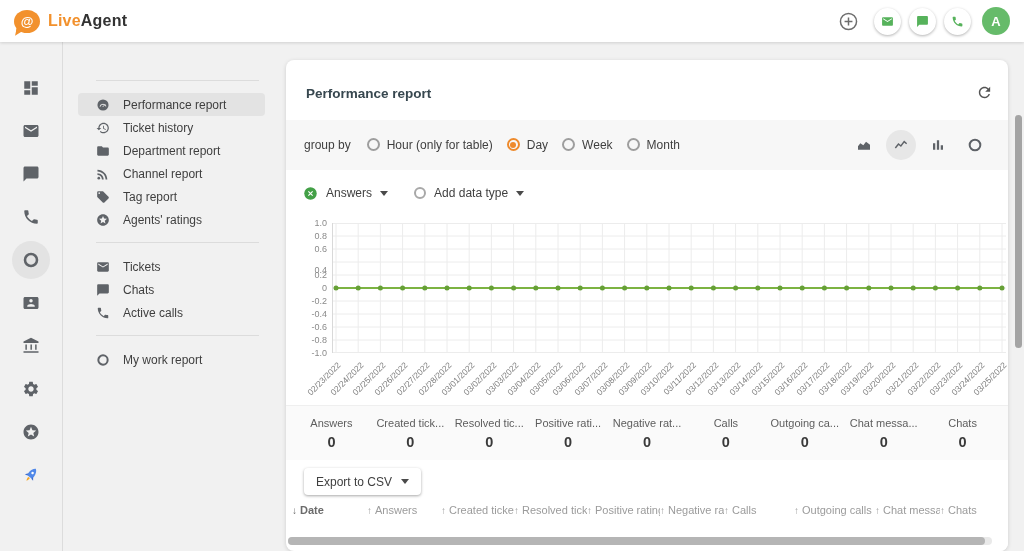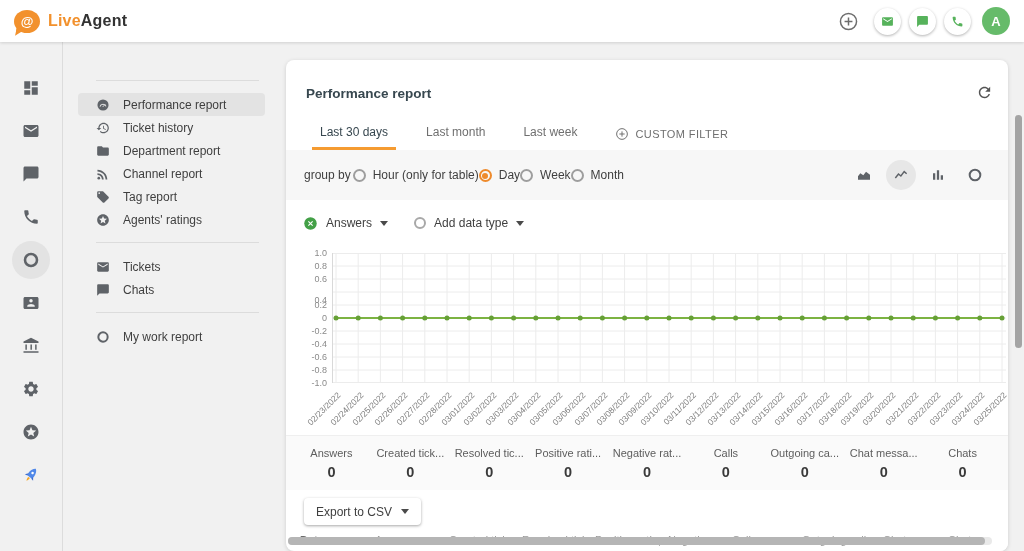--- a/index.html
+++ b/index.html
@@ -48,21 +48,21 @@
 .tabs{display:flex;align-items:flex-end;height:30px;padding:0 34px;gap:38px}
 .tab{position:relative;padding-bottom:11px;font-size:12px;color:#6f6f6f;cursor:pointer;white-space:nowrap}
 .tab.active{color:#37474f}
 .tab.active::after{content:"";position:absolute;left:-8px;right:-8px;bottom:0;height:3px;background:#F59B31}
 .tab.custom{display:flex;align-items:center;gap:6px;font-size:11px;letter-spacing:.4px;padding-bottom:9px}
 .tab.custom .icn{width:14px;height:14px}
 
 .filter-band{height:50px;background:#f7f7f7;display:flex;align-items:center;padding:0 18px}
 .groupby-label{font-size:12px;margin-right:2px}
 .radios{display:flex;align-items:center}
-.radio{display:flex;align-items:flex-end;gap:7px;cursor:pointer}
+.radio{display:flex;align-items:flex-start;gap:7px;margin-left:14px;cursor:pointer}
 .radio-circle{width:13px;height:13px;border-radius:50%;border:2px solid #9e9e9e;position:relative;flex:none}
 .radio-circle.sel{border-color:#EE8A2C}
 .radio-circle.sel::after{content:"";position:absolute;top:1.5px;left:1.5px;width:6px;height:6px;border-radius:50%;background:#EE8A2C}
 .radio-label{font-size:12px}
 .chart-type-group{margin-left:auto;display:flex;align-items:center;gap:7px}
 .ct-btn{width:30px;height:30px;border-radius:50%;display:flex;align-items:center;justify-content:center;color:#5f6368}
 .ct-btn .icn{width:16px;height:16px}
 .ct-btn.sel{background:#e7e7e7}
 
 .series-row{height:46px;display:flex;align-items:center;padding:0 17px;gap:26px}
@@ -284,20 +284,28 @@
         <span class="side-label">Tickets</span>
       </div>
       <div class="side-item">
         <span class="icn">
           <svg viewBox="0 0 24 24" fill="currentColor">
             <path d="M20 2H4c-1.1 0-1.99.9-1.99 2L2 22l4-4h14c1.1 0 2-.9 2-2V4c0-1.1-.9-2-2-2z"></path>
           </svg>
         </span>
         <span class="side-label">Chats</span>
       </div>
+      <div class="side-item">
+        <span class="icn">
+          <svg viewBox="0 0 24 24" fill="currentColor">
+            <path d="M6.62 10.79c1.44 2.83 3.76 5.14 6.59 6.59l2.2-2.2c.27-.27.67-.36 1.02-.24 1.12.37 2.33.57 3.57.57.55 0 1 .45 1 1V20c0 .55-.45 1-1 1-9.39 0-17-7.61-17-17 0-.55.45-1 1-1h3.5c.55 0 1 .45 1 1 0 1.25.2 2.45.57 3.57.11.35.03.74-.25 1.02l-2.2 2.2z"></path>
+          </svg>
+        </span>
+        <span class="side-label">Active calls</span>
+      </div>
       <div class="side-divider"></div>
       <div class="side-item">
         <span class="icn">
           <svg viewBox="0 0 24 24" fill="none" stroke="currentColor" stroke-width="3.4">
             <circle cx="12" cy="12" r="8"></circle>
           </svg>
         </span>
         <span class="side-label">My work report</span>
       </div>
     </div>
@@ -308,34 +316,20 @@
     <h1 class="card-title">Performance report</h1>
     <button class="refresh-btn">
         <span class="icn">
           <svg viewBox="0 0 24 24" fill="currentColor">
             <path d="M17.65 6.35C16.2 4.9 14.21 4 12 4c-4.42 0-7.99 3.58-7.99 8s3.57 8 7.99 8c3.73 0 6.84-2.55 7.73-6h-2.08c-.82 2.33-3.04 4-5.65 4-3.31 0-6-2.69-6-6s2.69-6 6-6c1.66 0 3.14.69 4.22 1.78L13 11h7V4l-2.35 2.35z"></path>
           </svg>
         </span>
       </button>
   </div>
 
-  <div class="tabs" id="tabs">
-      <div class="tab active"><span>Last 30 days</span></div>
-      <div class="tab"><span>Last month</span></div>
-      <div class="tab"><span>Last week</span></div>
-      <div class="tab custom">
-        <span class="icn">
-          <svg viewBox="0 0 24 24" fill="none" stroke="currentColor" stroke-width="1.7">
-            <circle cx="12" cy="12" r="9.2"></circle>
-            <path d="M12 7.5v9M7.5 12h9"></path>
-          </svg>
-        </span>
-        <span>CUSTOM FILTER</span>
-      </div>
-    </div>
 
   <div class="filter-band">
     <span class="groupby-label">group by</span>
     <div class="radios" id="radios">
         <label class="radio">
           <span class="radio-circle"></span>
           <span class="radio-label">Hour (only for table)</span>
         </label>
         <label class="radio">
           <span class="radio-circle sel"></span>

